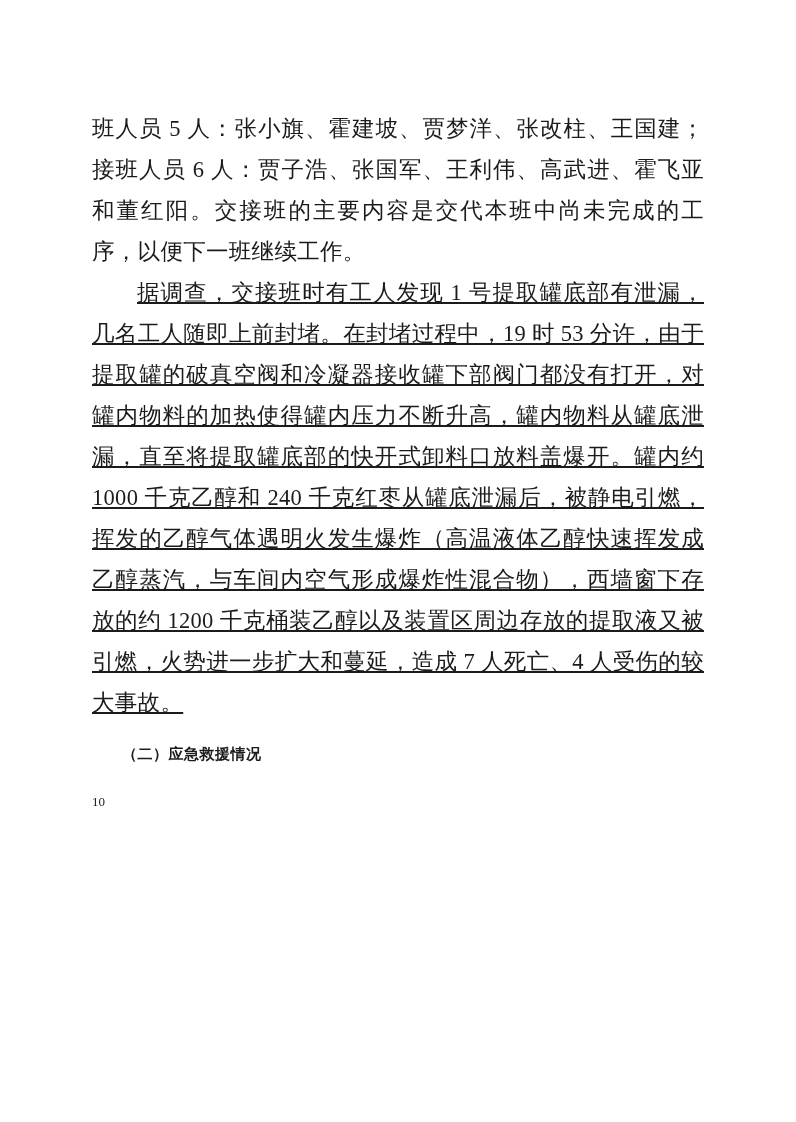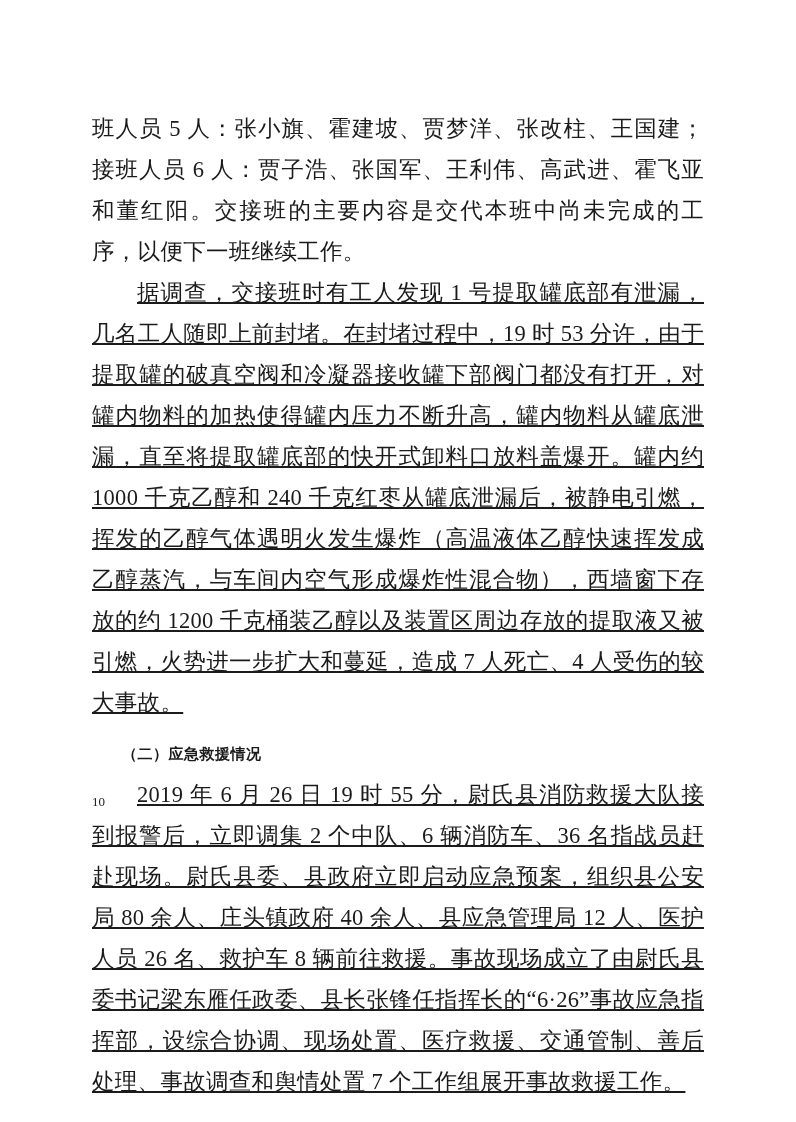--- a/index.html
+++ b/index.html
@@ -71,19 +71,18 @@
   <div class="body-text">
 
     <p class="cont para-continued">班人员 5 人：张小旗、霍建坡、贾梦洋、张改柱、王国建；接班人员 6 人：贾子浩、张国军、王利伟、高武进、霍飞亚和董红阳。交接班的主要内容是交代本班中尚未完成的工序，以便下一班继续工作。</p>
 
     <p class="para">据调查，交接班时有工人发现 1 号提取罐底部有泄漏，几名工人随即上前封堵。在封堵过程中，19 时 53 分许，由于提取罐的破真空阀和冷凝器接收罐下部阀门都没有打开，对罐内物料的加热使得罐内压力不断升高，罐内物料从罐底泄漏，直至将提取罐底部的快开式卸料口放料盖爆开。罐内约 1000 千克乙醇和 240 千克红枣从罐底泄漏后，被静电引燃，挥发的乙醇气体遇明火发生爆炸（高温液体乙醇快速挥发成乙醇蒸汽，与车间内空气形成爆炸性混合物），西墙窗下存放的约 1200 千克桶装乙醇以及装置区周边存放的提取液又被引燃，火势进一步扩大和蔓延，造成 7 人死亡、4 人受伤的较大事故。</p>
 
     <div class="block-gap"></div>
 
     <h2 class="section-heading">（二）应急救援情况</h2>
 
-    <p class="para">2019 年 6 月 26 日 19 时 55 分，尉氏县消防救援大队接到报警后，立即调集 2 个中队、6 辆消防车、36 名指战员赶赴现场。尉氏县委、县政府立即启动应急预案，组织县公安局 80 余人、庄头镇政府 40 余人、县应急管理局 12 人、医护人员 26 名、救护车 8 辆前往救援。事故现场成立了由尉氏县委书记梁东雁任政委、县长张锋任指挥长的“6·26”事故应急指挥部，设综合协调、现场处置、医疗救援、交通管制、善后处理、事故调查和舆情处置 7 个工作组展开事故救援工作。</p>
 
   </div>
 
   <div class="page-number">10</div>
 
 </div>
 
 </body></html>

